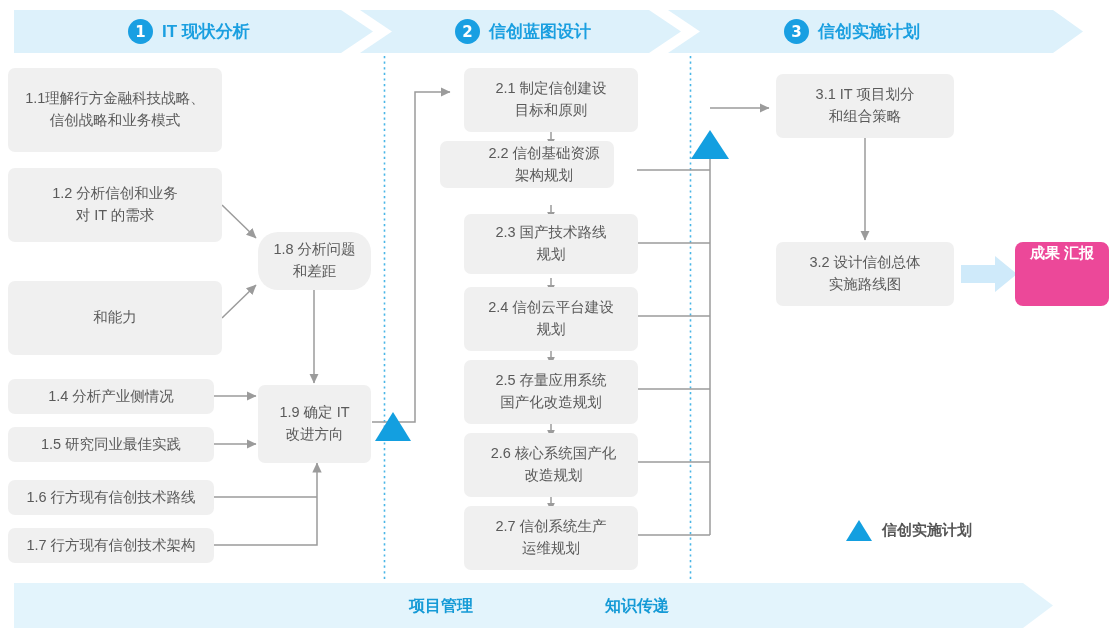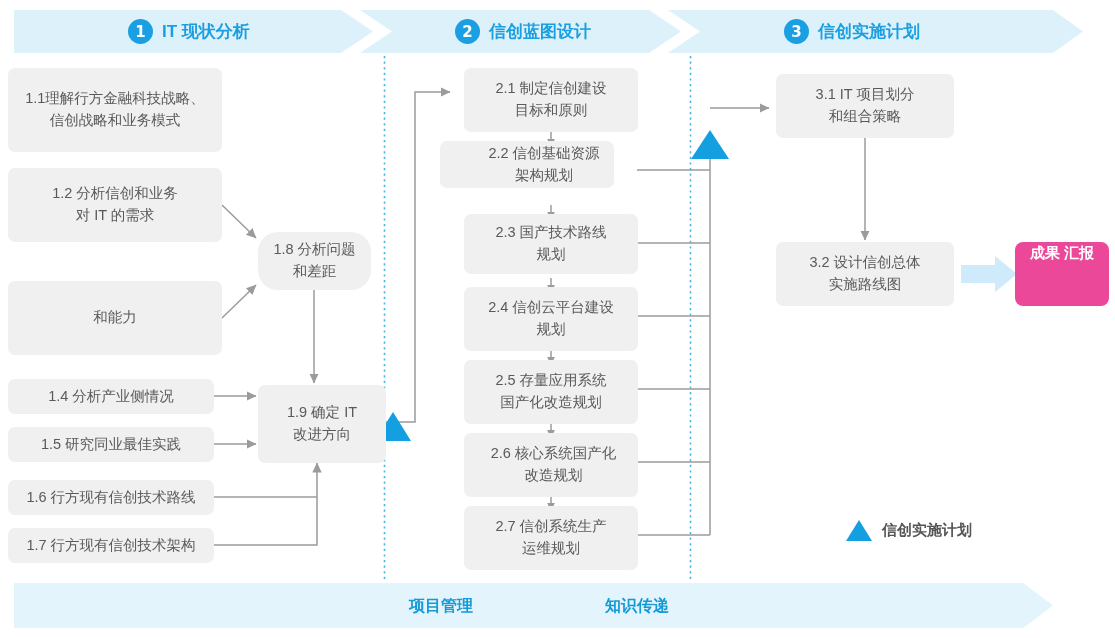--- a/index.html
+++ b/index.html
@@ -167,21 +167,21 @@
   </div>
   <div class="node" style="left:8px;top:528px;width:206px;height:35px;">
     <span>1.7 行方现有信创技术架构</span>
   </div>
   <div class="node" style="left:258px;top:232px;width:113px;height:58px;border-radius:20px;">
     <span>
       <span>1.8 分析问题</span>
       <span>和差距</span>
     </span>
   </div>
-  <div class="node" style="left:258px;top:385px;width:128px;height:78px;align-items:center;">
+  <div class="node" style="left:258px;top:385px;width:113px;height:78px;align-items:center;">
     <span>
       <span>1.9 确定 IT</span>
       <span>改进方向</span>
     </span>
   </div>
 
   <div class="node" style="left:464px;top:68px;width:174px;height:64px;">
     <span>
       <span>2.1 制定信创建设</span>
       <span>目标和原则</span>

